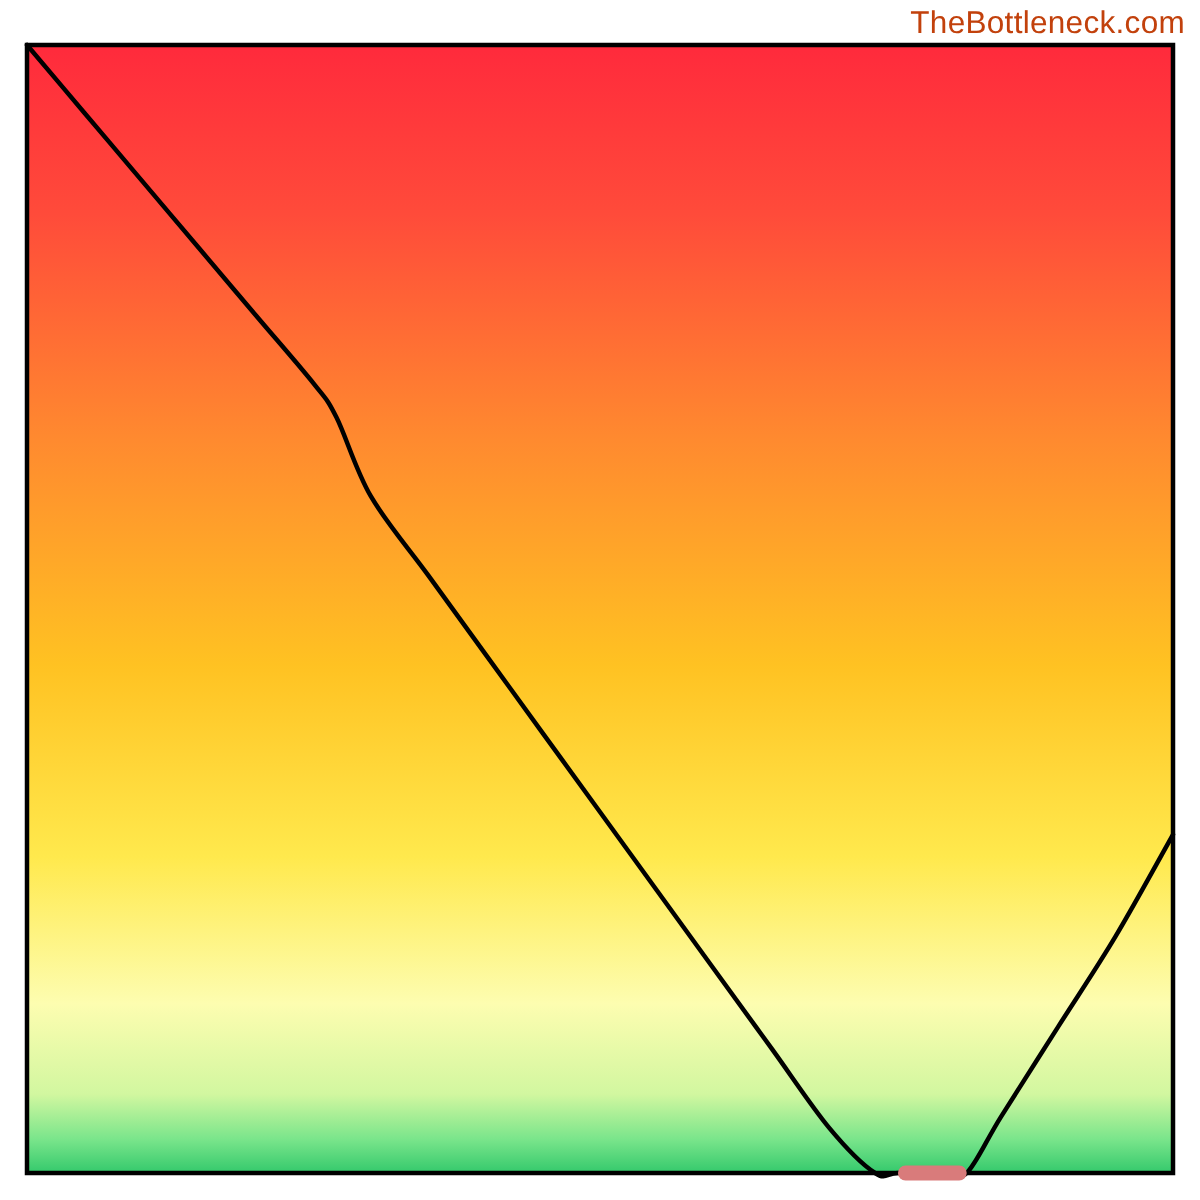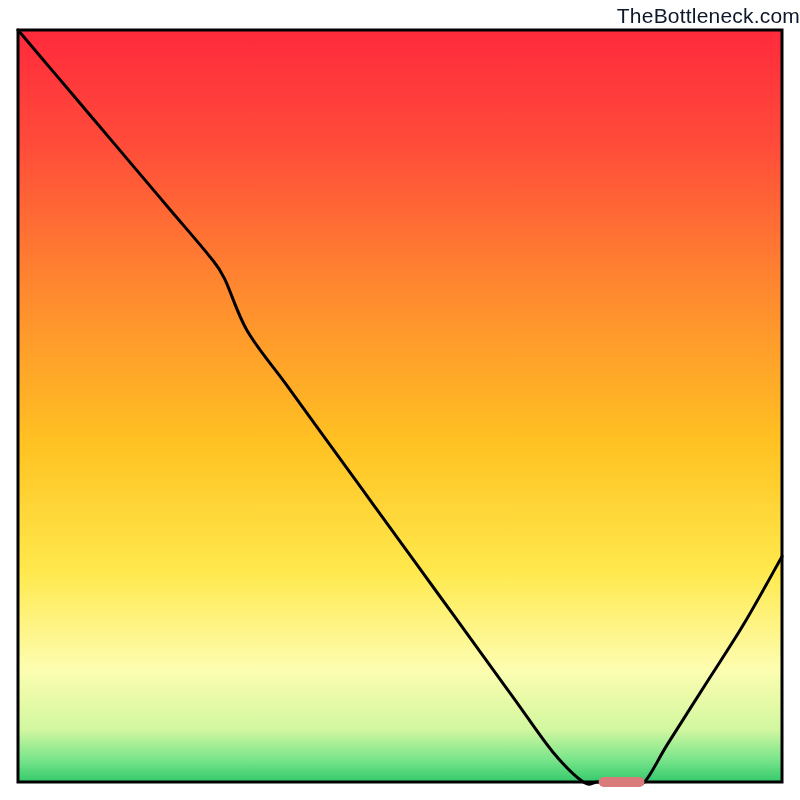--- a/index.html
+++ b/index.html
@@ -12,22 +12,22 @@
     font-family: Arial, Helvetica, sans-serif;
   }
   .container {
     position: relative;
     width: 800px;
     height: 800px;
   }
   .watermark {
     position: absolute;
     top: 4px;
-    right: 0;
-    color: #0f172a;
+    right: 10px;
+    color: #c2410c;
     font-size: 21px;
     font-weight: 500;
     letter-spacing: 0.2px;
   }
   svg {
     display: block;
   }
 </style>
 </head>
 <body>

